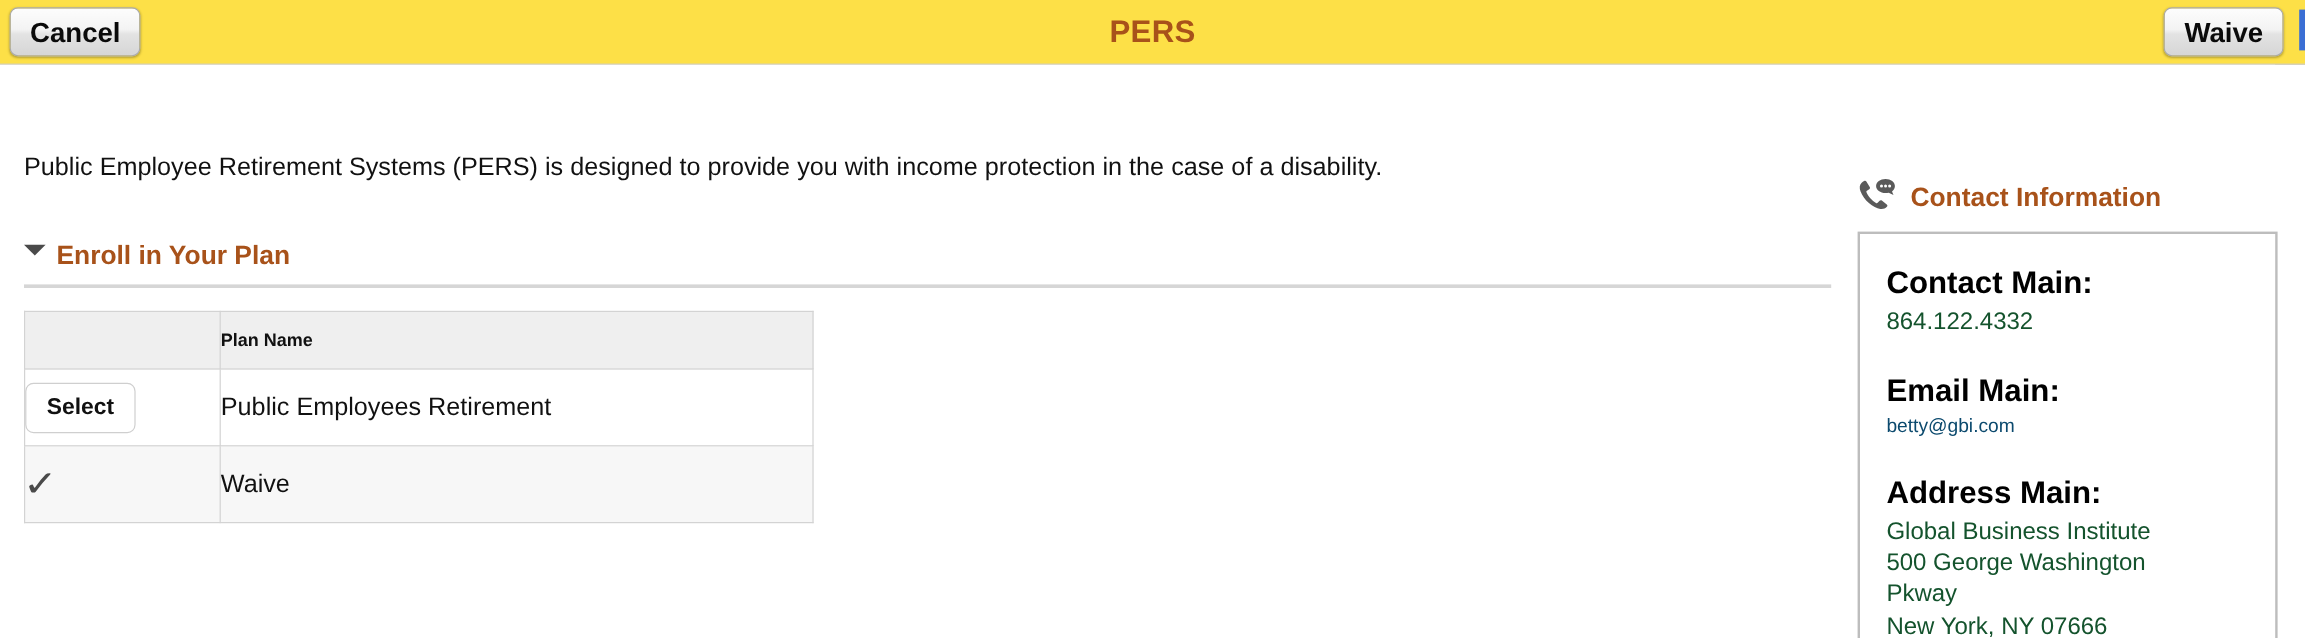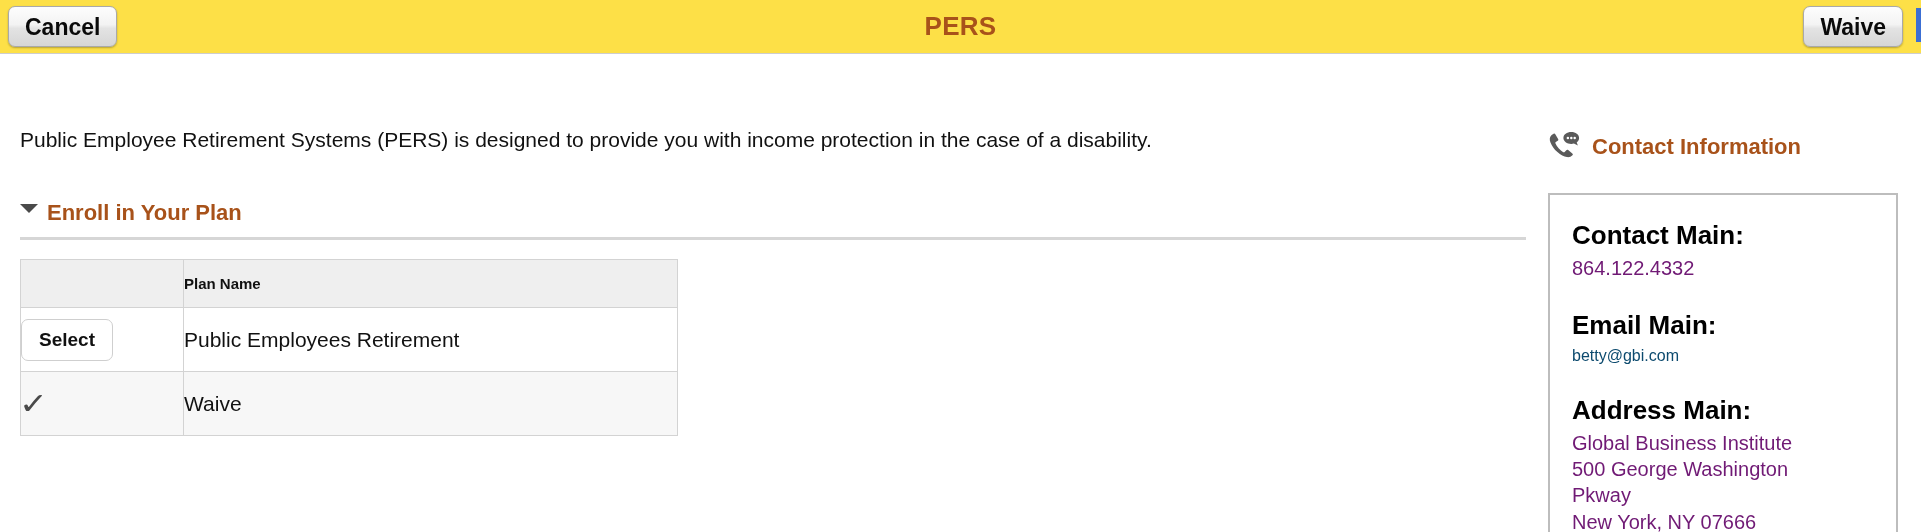--- a/index.html
+++ b/index.html
@@ -144,21 +144,21 @@
     display: inline-block;
     color: #4a4a4a;
     font-size: 30px;
     line-height: 1;
     transform: scaleX(1.15);
   }
 
   
   .contact-head {
     position: absolute;
-    left: 1548px; top: 77px;
+    left: 1548px; top: 94px;
     display: flex;
     align-items: center;
     gap: 10px;
   }
   .contact-head-title {
     font-size: 22px;
     font-weight: bold;
     color: #a8521a;
   }
   .contact-box {
@@ -171,21 +171,21 @@
     padding: 22px 22px 0 22px;
   }
   .cb-label {
     font-size: 26px;
     font-weight: bold;
     color: #000000;
     line-height: 1.45;
   }
   .cb-value {
     font-size: 20px;
-    color: #701a75;
+    color: #14532d;
     line-height: 1.32;
   }
   .cb-link {
     font-size: 16px;
     color: #0c4a6e;
     text-decoration: none;
     cursor: pointer;
     line-height: 1.32;
   }
   .cb-group { margin-bottom: 26px; }

